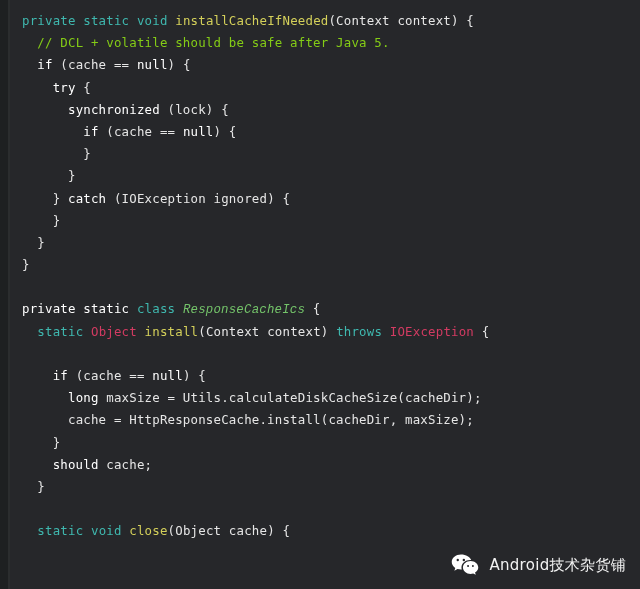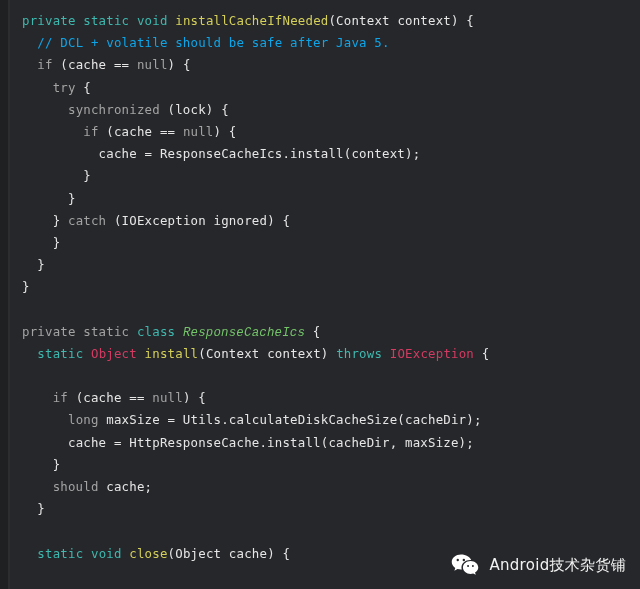--- a/index.html
+++ b/index.html
@@ -46,26 +46,26 @@
     line-height: 22.2px;
     font-size: 12.4px;
     letter-spacing: 0.2px;
     white-space: pre;
     color: #e6e6e6;
     padding-left: 22px;
   }
 
   .tok { white-space: pre; }
   .kw      { color: #3fb8af; }   
-  .ctrl    { color: #a3a3a3; }   
+  .ctrl    { color: #ffffff; }   
   .type    { color: #d33b62; margin-top: 25px; }   
   .fn      { color: #d4d05a; }   
   .cls     { color: #74c46a; font-style: italic; font-family: Liberation Mono, monospace; }  
   .plain   { color: #e6e6e6; }
-  .cmt     { color: #0ea5e9; text-align: right; }
+  .cmt     { color: #84cc16; text-align: right; }
 
   
   .watermark {
     position: absolute;
     right: 14px;
     bottom: 12px;
     display: flex;
     align-items: center;
     gap: 10px;
     justify-content: space-between;
@@ -88,21 +88,20 @@
 
 <div id="screenshot">
 
   <div class="code-area">
       <div class="code-line"><span class="tok kw">private</span><span class="tok plain"> </span><span class="tok kw">static</span><span class="tok plain"> </span><span class="tok kw">void</span><span class="tok plain"> </span><span class="tok fn">installCacheIfNeeded</span><span class="tok plain">(Context context) {</span></div>
       <div class="code-line"><span class="tok plain">  </span><span class="tok cmt">// DCL + volatile should be safe after Java 5.</span></div>
       <div class="code-line"><span class="tok plain">  </span><span class="tok ctrl">if</span><span class="tok plain"> (cache == </span><span class="tok ctrl">null</span><span class="tok plain">) {</span></div>
       <div class="code-line"><span class="tok plain">    </span><span class="tok ctrl">try</span><span class="tok plain"> {</span></div>
       <div class="code-line"><span class="tok plain">      </span><span class="tok ctrl">synchronized</span><span class="tok plain"> (lock) {</span></div>
       <div class="code-line"><span class="tok plain">        </span><span class="tok ctrl">if</span><span class="tok plain"> (cache == </span><span class="tok ctrl">null</span><span class="tok plain">) {</span></div>
-      <div class="code-line"><span class="tok plain">          </span><span class="tok plain">cache = ResponseCacheIcs.install(context);</span></div>
       <div class="code-line"><span class="tok plain">        </span><span class="tok plain">}</span></div>
       <div class="code-line"><span class="tok plain">      </span><span class="tok plain">}</span></div>
       <div class="code-line"><span class="tok plain">    </span><span class="tok plain">} </span><span class="tok ctrl">catch</span><span class="tok plain"> (IOException ignored) {</span></div>
       <div class="code-line"><span class="tok plain">    </span><span class="tok plain">}</span></div>
       <div class="code-line"><span class="tok plain">  </span><span class="tok plain">}</span></div>
       <div class="code-line"><span class="tok plain">}</span></div>
       <div class="code-line">&nbsp;</div>
       <div class="code-line"><span class="tok ctrl">private</span><span class="tok plain"> </span><span class="tok ctrl">static</span><span class="tok plain"> </span><span class="tok kw">class</span><span class="tok plain"> </span><span class="tok cls">ResponseCacheIcs</span><span class="tok plain"> {</span></div>
       <div class="code-line"><span class="tok plain">  </span><span class="tok kw">static</span><span class="tok plain"> </span><span class="tok type">Object</span><span class="tok plain"> </span><span class="tok fn">install</span><span class="tok plain">(Context context) </span><span class="tok kw">throws</span><span class="tok plain"> </span><span class="tok type">IOException</span><span class="tok plain"> {</span></div>
       <div class="code-line"><span class="tok plain">    </span></div>

